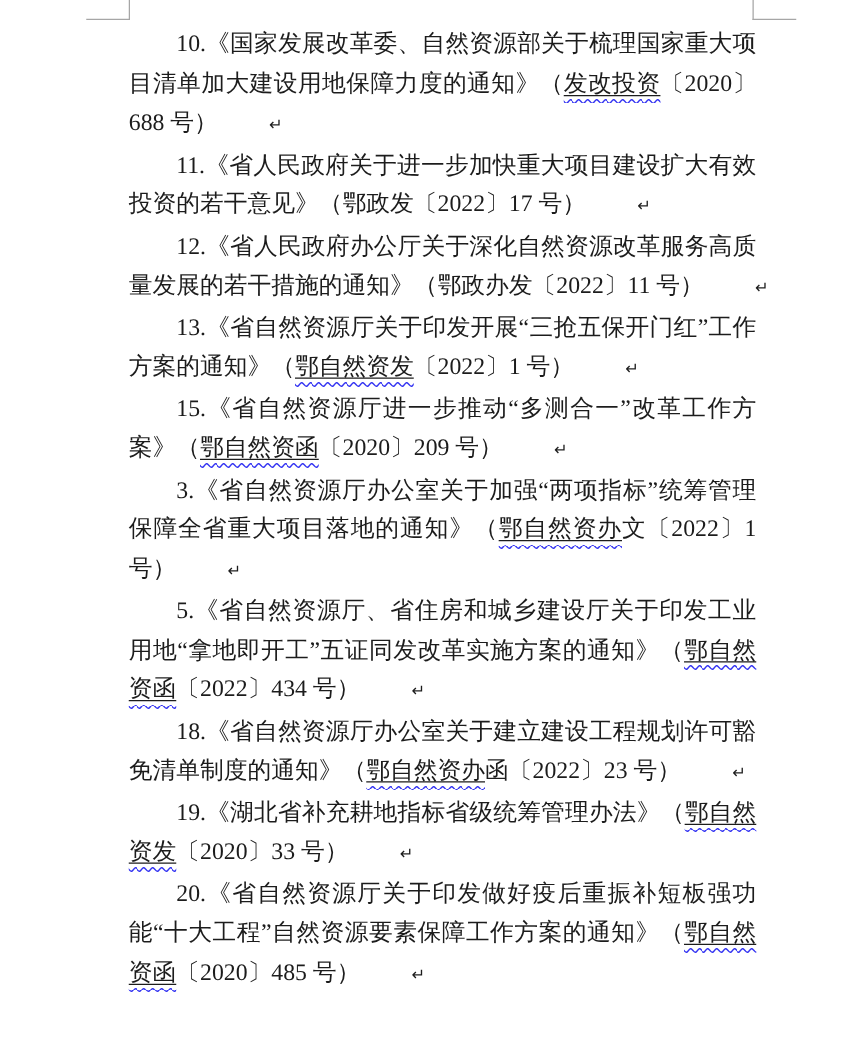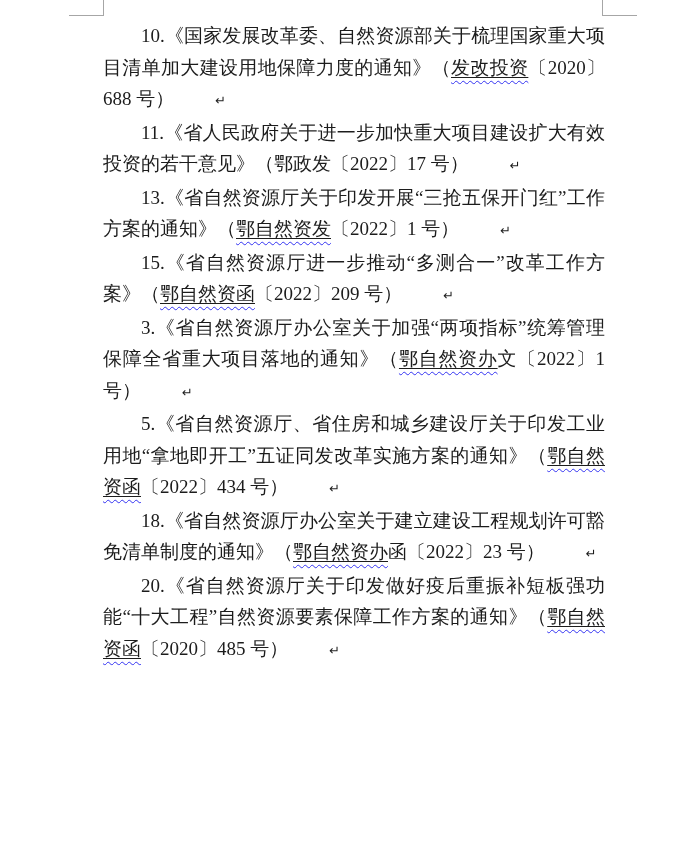--- a/index.html
+++ b/index.html
@@ -80,20 +80,22 @@
 </style>
 </head>
 <body>
 
 <div class="page">
   <div class="crop-mark crop-tl"></div>
   <div class="crop-mark crop-tr"></div>
   <div class="doc-body">
       <p class="para"><span class="run">10.《国家发展改革委、自然资源部关于梳理国家重大项目清单加大建设用地保障力度的通知》（</span><span class="ref"><span class="ref-wavy">发改投资</span></span><span class="run">〔2020〕688 号）</span><span class="pilcrow">↵</span></p>
       <p class="para"><span class="run">11.《省人民政府关于进一步加快重大项目建设扩大有效投资的若干意见》（鄂政发〔2022〕17 号）</span><span class="pilcrow">↵</span></p>
+      <p class="para"><span class="run">12.《省人民政府办公厅关于深化自然资源改革服务高质量发展的若干措施的通知》（鄂政办发〔2022〕11 号）</span><span class="pilcrow">↵</span></p>
       <p class="para"><span class="run">13.《省自然资源厅关于印发开展“三抢五保开门红”工作方案的通知》（</span><span class="ref"><span class="ref-wavy">鄂自然资发</span></span><span class="run">〔2022〕1 号）</span><span class="pilcrow">↵</span></p>
-      <p class="para"><span class="run">15.《省自然资源厅进一步推动“多测合一”改革工作方案》（</span><span class="ref"><span class="ref-wavy">鄂自然资函</span></span><span class="run">〔2022〕209 号）</span><span class="pilcrow">↵</span></p>
+      <p class="para"><span class="run">15.《省自然资源厅进一步推动“多测合一”改革工作方案》（</span><span class="ref"><span class="ref-wavy">鄂自然资函</span></span><span class="run">〔2020〕209 号）</span><span class="pilcrow">↵</span></p>
       <p class="para"><span class="run">3.《省自然资源厅办公室关于加强“两项指标”统筹管理保障全省重大项目落地的通知》（</span><span class="ref"><span class="ref-wavy">鄂自然资办</span></span><span class="run">文〔2022〕1 号）</span><span class="pilcrow">↵</span></p>
       <p class="para"><span class="run">5.《省自然资源厅、省住房和城乡建设厅关于印发工业用地“拿地即开工”五证同发改革实施方案的通知》（</span><span class="ref"><span class="ref-wavy">鄂自然资函</span></span><span class="run">〔2022〕434 号）</span><span class="pilcrow">↵</span></p>
       <p class="para"><span class="run">18.《省自然资源厅办公室关于建立建设工程规划许可豁免清单制度的通知》（</span><span class="ref"><span class="ref-wavy">鄂自然资办</span></span><span class="run">函〔2022〕23 号）</span><span class="pilcrow">↵</span></p>
+      <p class="para"><span class="run">19.《湖北省补充耕地指标省级统筹管理办法》（</span><span class="ref"><span class="ref-wavy">鄂自然资发</span></span><span class="run">〔2020〕33 号）</span><span class="pilcrow">↵</span></p>
       <p class="para"><span class="run">20.《省自然资源厅关于印发做好疫后重振补短板强功能“十大工程”自然资源要素保障工作方案的通知》（</span><span class="ref"><span class="ref-wavy">鄂自然资函</span></span><span class="run">〔2020〕485 号）</span><span class="pilcrow">↵</span></p>
     </div>
 </div>
 
 </body></html>

